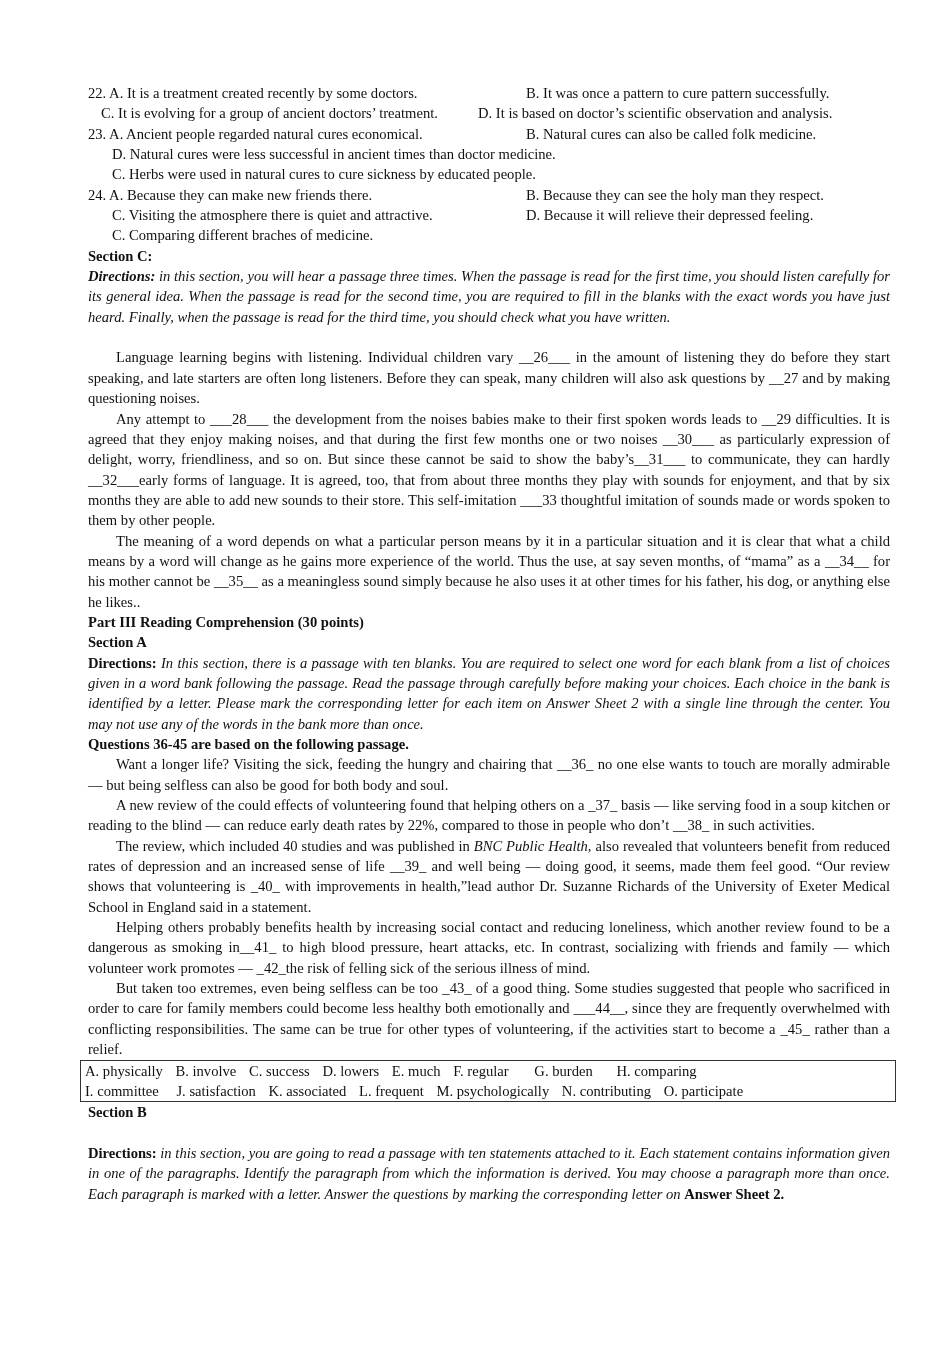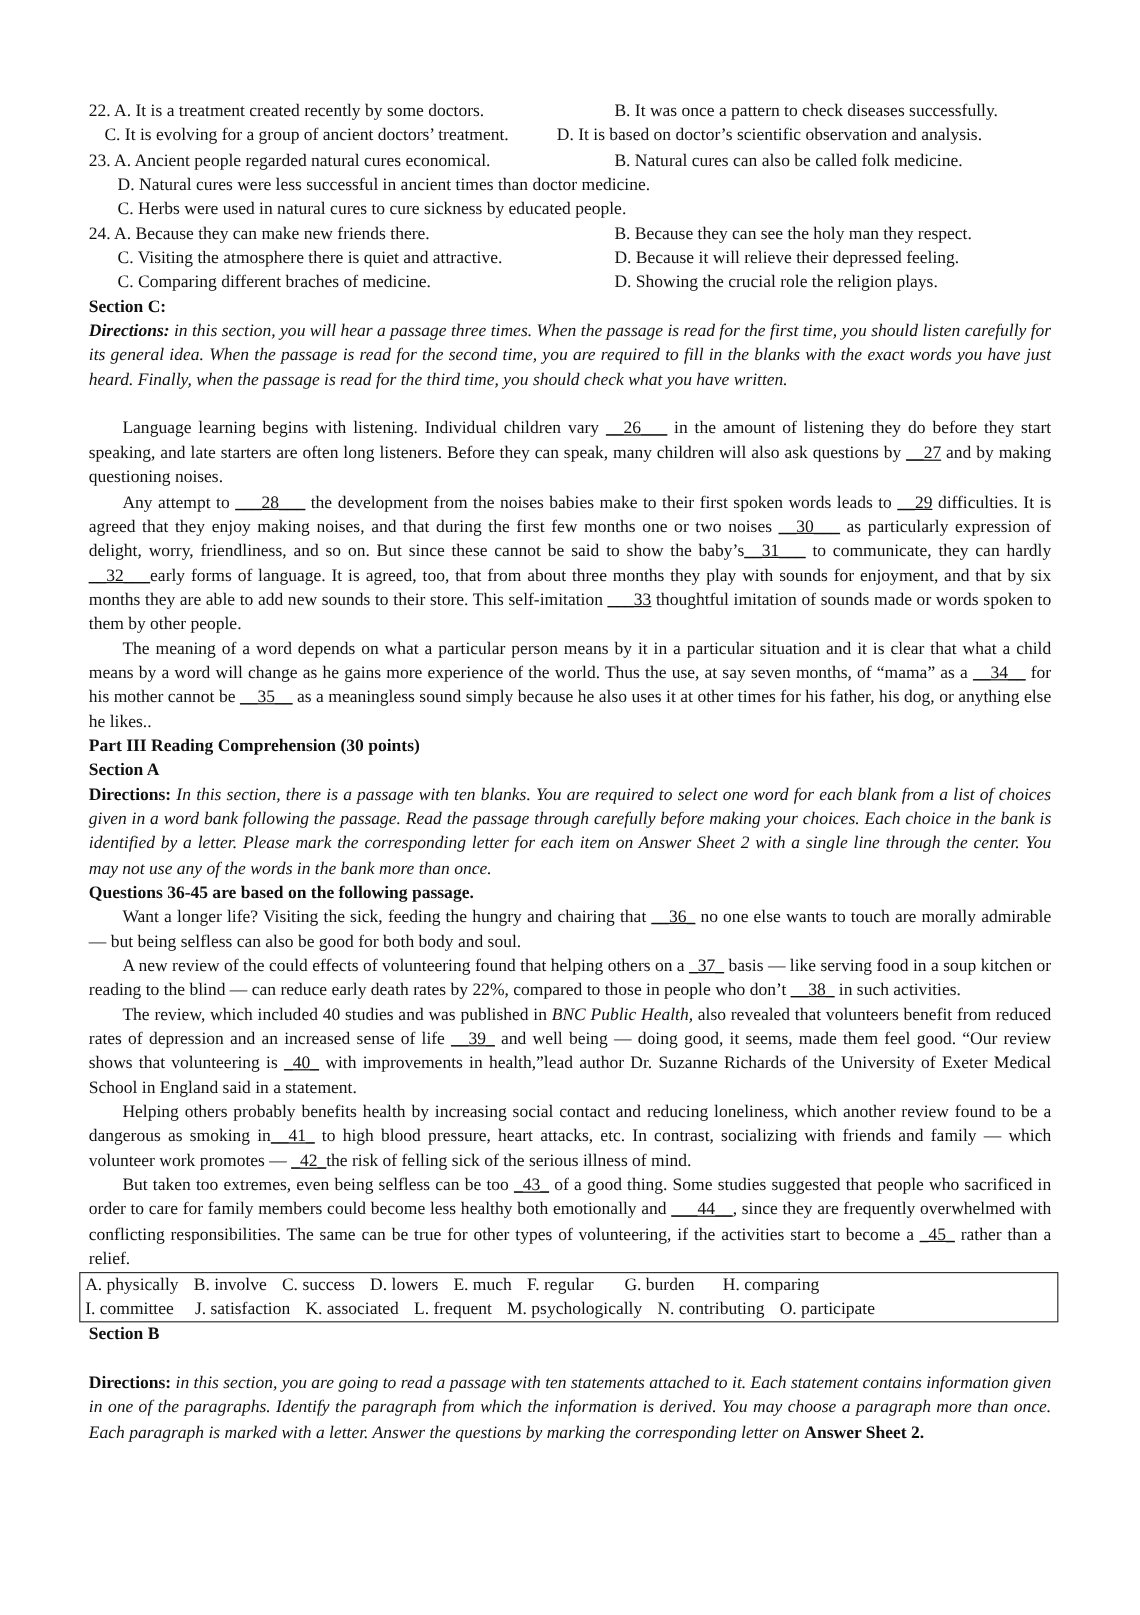--- a/index.html
+++ b/index.html
@@ -1,48 +1,48 @@
 <!DOCTYPE html>
 <html><head>
 <meta charset="utf-8">
 <style>
   html, body { margin: 0; padding: 0; background: #ffffff; }
   body {
     width: 950px; height: 1346px; position: relative; overflow: hidden;
     font-family: "Liberation Serif", "DejaVu Serif", serif;
     font-size: 14.6px; color: #111; line-height: 20.35px;
   }
-  .page { position: absolute; left: 74px; top: 83px; width: 802px; }
+  .page { position: absolute; left: 88px; top: 83px; width: 802px; }
   .line { white-space: nowrap; height: 20.35px; position: relative; }
   .q-row { position: relative; height: 20.35px; white-space: nowrap; }
   .q-row .left { position: absolute; left: 0; }
   .q-row .right { position: absolute; left: 438px; }
   .indent2 { padding-left: 24px; }
   .bold { font-weight: bold; }
   .ital { font-style: italic; }
   .justify { text-align: justify; }
   p { margin: 0; }
   .para { text-indent: 28px; text-align: justify; }
-  .blank { text-decoration: underline; white-space: pre; margin-top: 32px; }
+  .blank { white-space: pre; margin-top: 32px; }
   .spacer { height: 20.35px; }
   .wordbank {
     border: 1px solid #333; margin-left: -8px; width: 816px;
     padding: 0 12px 0 4px; box-sizing: border-box;
   }
   .wordbank .row { white-space: nowrap; height: 20.35px; }
   .wordbank .w { margin-right: 9px; }
 </style>
 </head>
 <body>
 
 <div class="page">
 
   <div class="q-row">
     <span class="left"><span>22.</span> <span>A. It is a treatment created recently by some doctors.</span></span>
-    <span class="right">B. It was once a pattern to check diseases successfully.</span>
+    <span class="right">B. It was once a pattern to cure pattern successfully.</span>
   </div>
   <div class="q-row">
     <span class="left" style="left:13px">C. It is evolving for a group of ancient doctors’ treatment.</span>
     <span class="right" style="left:390px">D. It is based on doctor’s scientific observation and analysis.</span>
   </div>
 
   <div class="q-row">
     <span class="left"><span>23.</span> <span>A. Ancient people regarded natural cures economical.</span></span>
     <span class="right">B. Natural cures can also be called folk medicine.</span>
   </div>
@@ -53,21 +53,20 @@
     <span class="left"><span>24.</span> <span>A. Because they can make new friends there.</span></span>
     <span class="right">B. Because they can see the holy man they respect.</span>
   </div>
   <div class="q-row">
     <span class="left" style="left:24px">C. Visiting the atmosphere there is quiet and attractive.</span>
     <span class="right">D. Because it will relieve their depressed feeling.</span>
   </div>
 
   <div class="q-row">
     <span class="left" style="left:24px">C. Comparing different braches of medicine.</span>
-    <span class="right">D. Showing the crucial role the religion plays.</span>
   </div>
 
   <div class="line bold">Section C:</div>
   <p class="justify"><span class="bold ital">Directions:</span><span class="ital"> in this section, you will hear a passage three times. When the passage is read for the first time, you should listen carefully for its general idea. When the passage is read for the second time, you are required to fill in the blanks with the exact words you have just heard. Finally, when the passage is read for the third time, you should check what you have written.</span></p>
 
   <div class="spacer"></div>
 
   <p class="para"><span>Language learning begins with listening. Individual children vary </span><span class="blank">__26___</span><span> in the amount of listening they do before they start speaking, and late starters are often long listeners. Before they can speak, many children will also ask questions by </span><span class="blank">__27</span><span> and by making questioning noises.</span></p>
 
   <p class="para"><span>Any attempt to </span><span class="blank">___28___</span><span> the development from the noises babies make to their first spoken words leads to </span><span class="blank">__29</span><span> difficulties. It is agreed that they enjoy making noises, and that during the first few months one or two noises </span><span class="blank">__30___</span><span> as particularly expression of delight, worry, friendliness, and so on. But since these cannot be said to show the baby’s</span><span class="blank">__31___</span><span> to communicate, they can hardly </span><span class="blank">__32___</span><span>early forms of language. It is agreed, too, that from about three months they play with sounds for enjoyment, and that by six months they are able to add new sounds to their store. This self-imitation </span><span class="blank">___33</span><span> thoughtful imitation of sounds made or words spoken to them by other people.</span></p>

